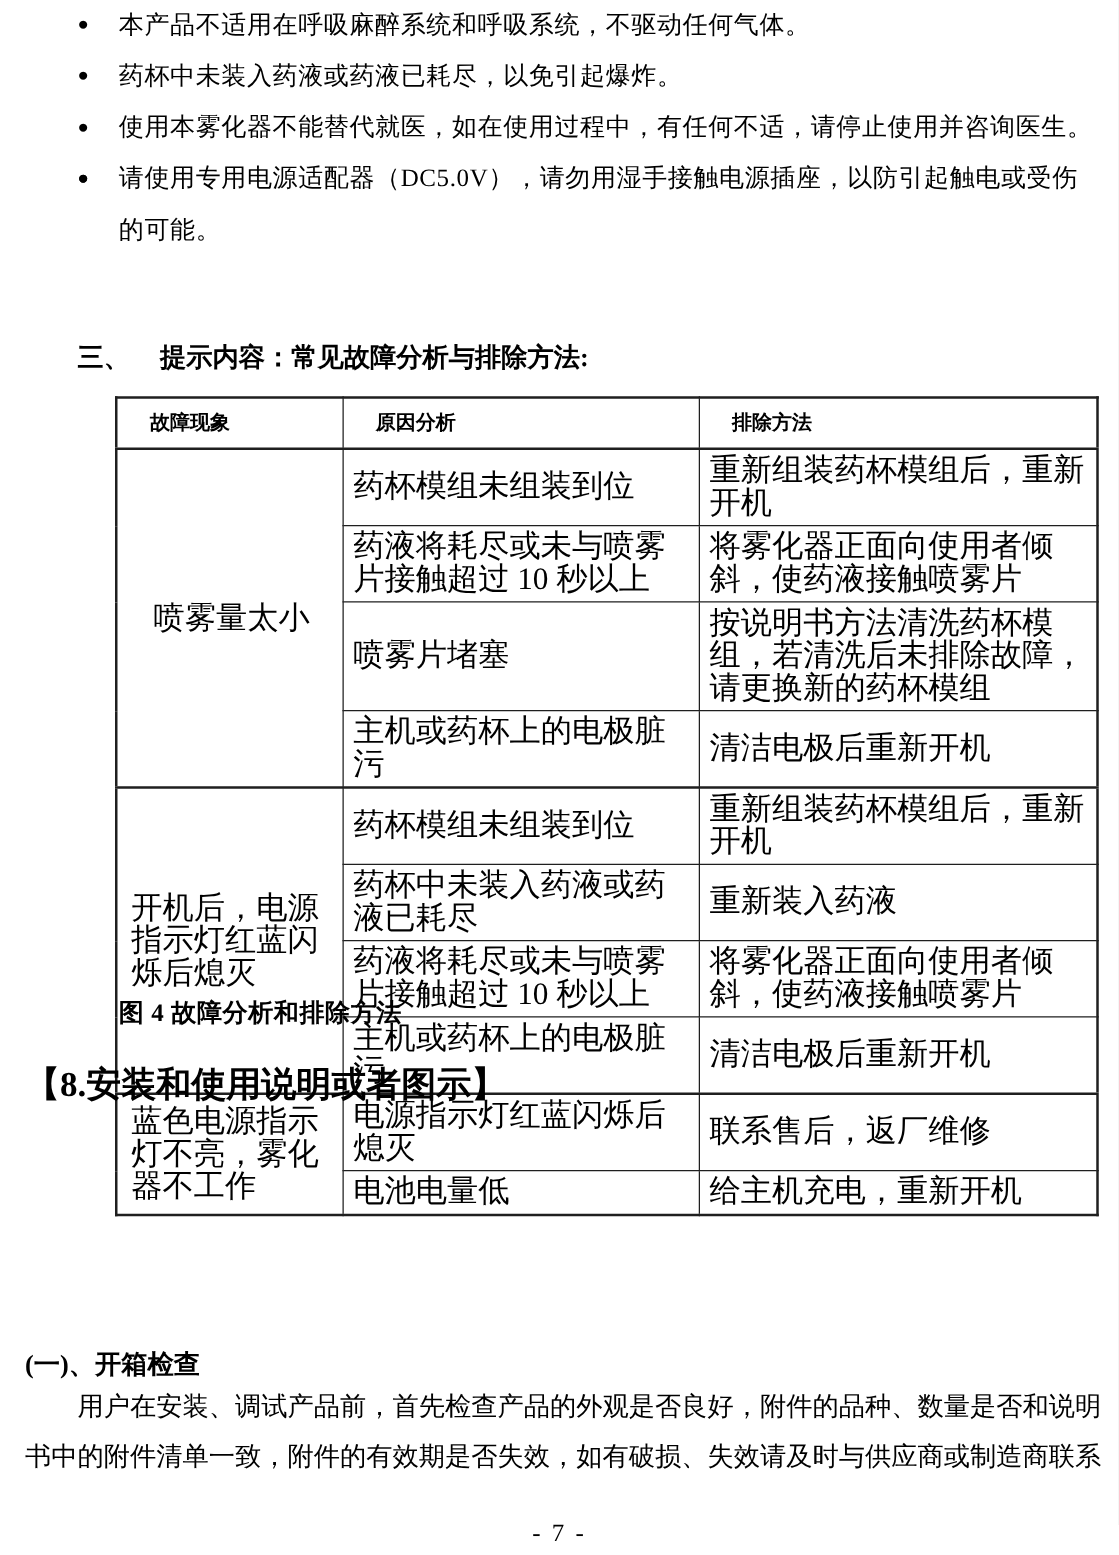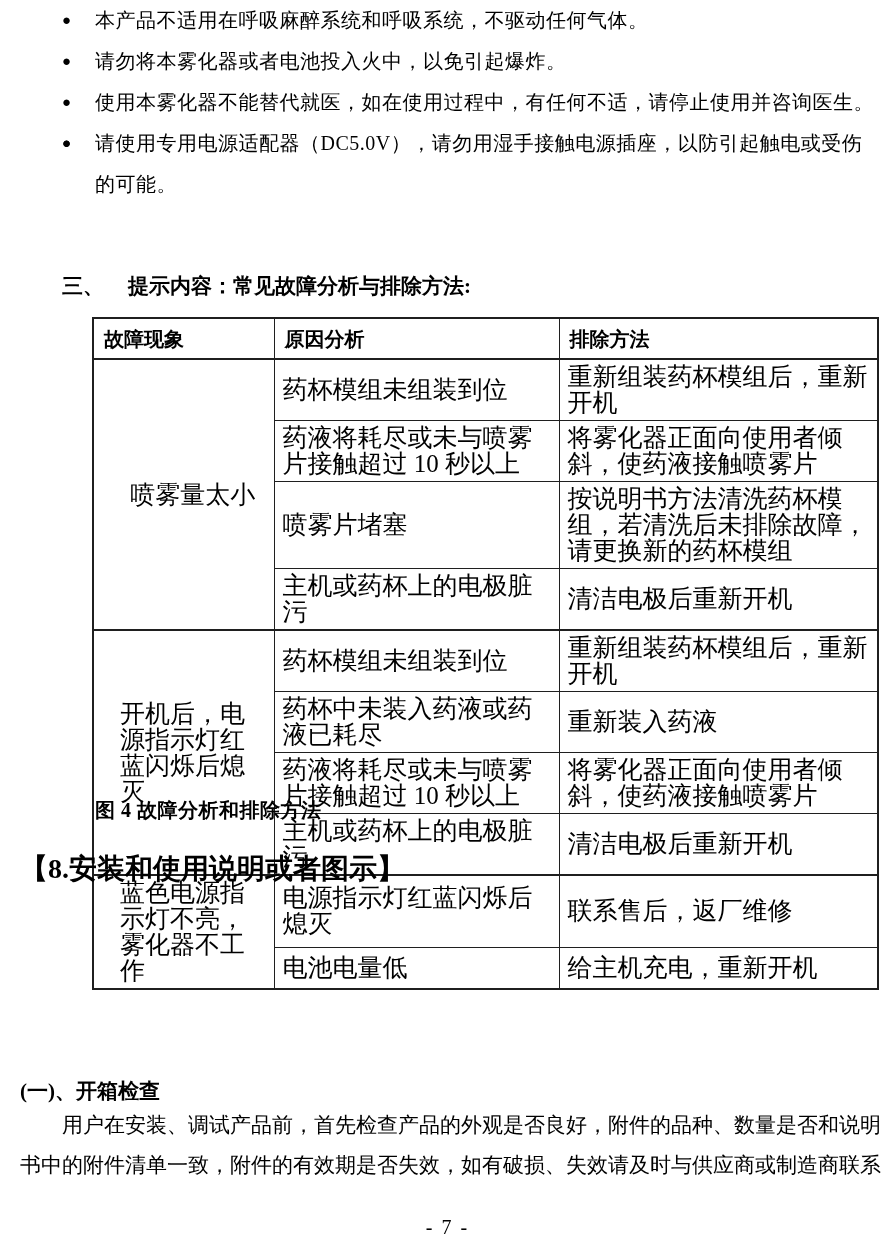--- a/index.html
+++ b/index.html
@@ -71,25 +71,25 @@
     line-height: 26px;
     padding: 4px 8px;
     vertical-align: middle;
     text-align: left;
     font-weight: normal;
   }
   table.fault thead th {
     font-weight: bold;
     height: 41px;
     font-family: "Liberation Sans", "DejaVu Sans", sans-serif;
-    font-size: 20px;
-    padding-left: 10px;
+    font-size: 16px;
+    padding-left: 26px;
   }
   table.fault tbody { border-top: 2.5px solid #1f1f1f; }
-  table.fault td.phen { padding-left: 26px; }
+  table.fault td.phen { padding-left: 11px; }
   table.fault td.phen.short { text-align: center; }
 
   
   .caption {
     position: absolute;
     top: 797px;
     left: 95px;
     font-size: 20px;
     font-weight: 600;
     letter-spacing: 0.5px;
@@ -136,21 +136,21 @@
     letter-spacing: 2px;
   }
 </style>
 </head>
 <body>
 
 <div class="page">
 
   <ul class="bullet-list">
       <li><span class="dot">●</span><span>本产品不适用在呼吸麻醉系统和呼吸系统，不驱动任何气体。</span></li>
-      <li><span class="dot">●</span><span>请勿将本雾化器或者电池投入火中，以免引起爆炸。</span></li>
+      <li><span class="dot">●</span><span>药杯中未装入药液或药液已耗尽，以免引起爆炸。</span></li>
       <li><span class="dot">●</span><span>使用本雾化器不能替代就医，如在使用过程中，有任何不适，请停止使用并咨询医生。</span></li>
       <li><span class="dot">●</span></li>
       <li><span class="dot">●</span><span>请使用专用电源适配器（DC5.0V），请勿用湿手接触电源插座，以防引起触电或受伤的可能。</span></li>
     </ul>
 
   <div class="sec3">
     <span class="numeral">三、</span><span>提示内容：常见故障分析与排除方法:</span>
   </div>
 
   <div class="tablewrap">

